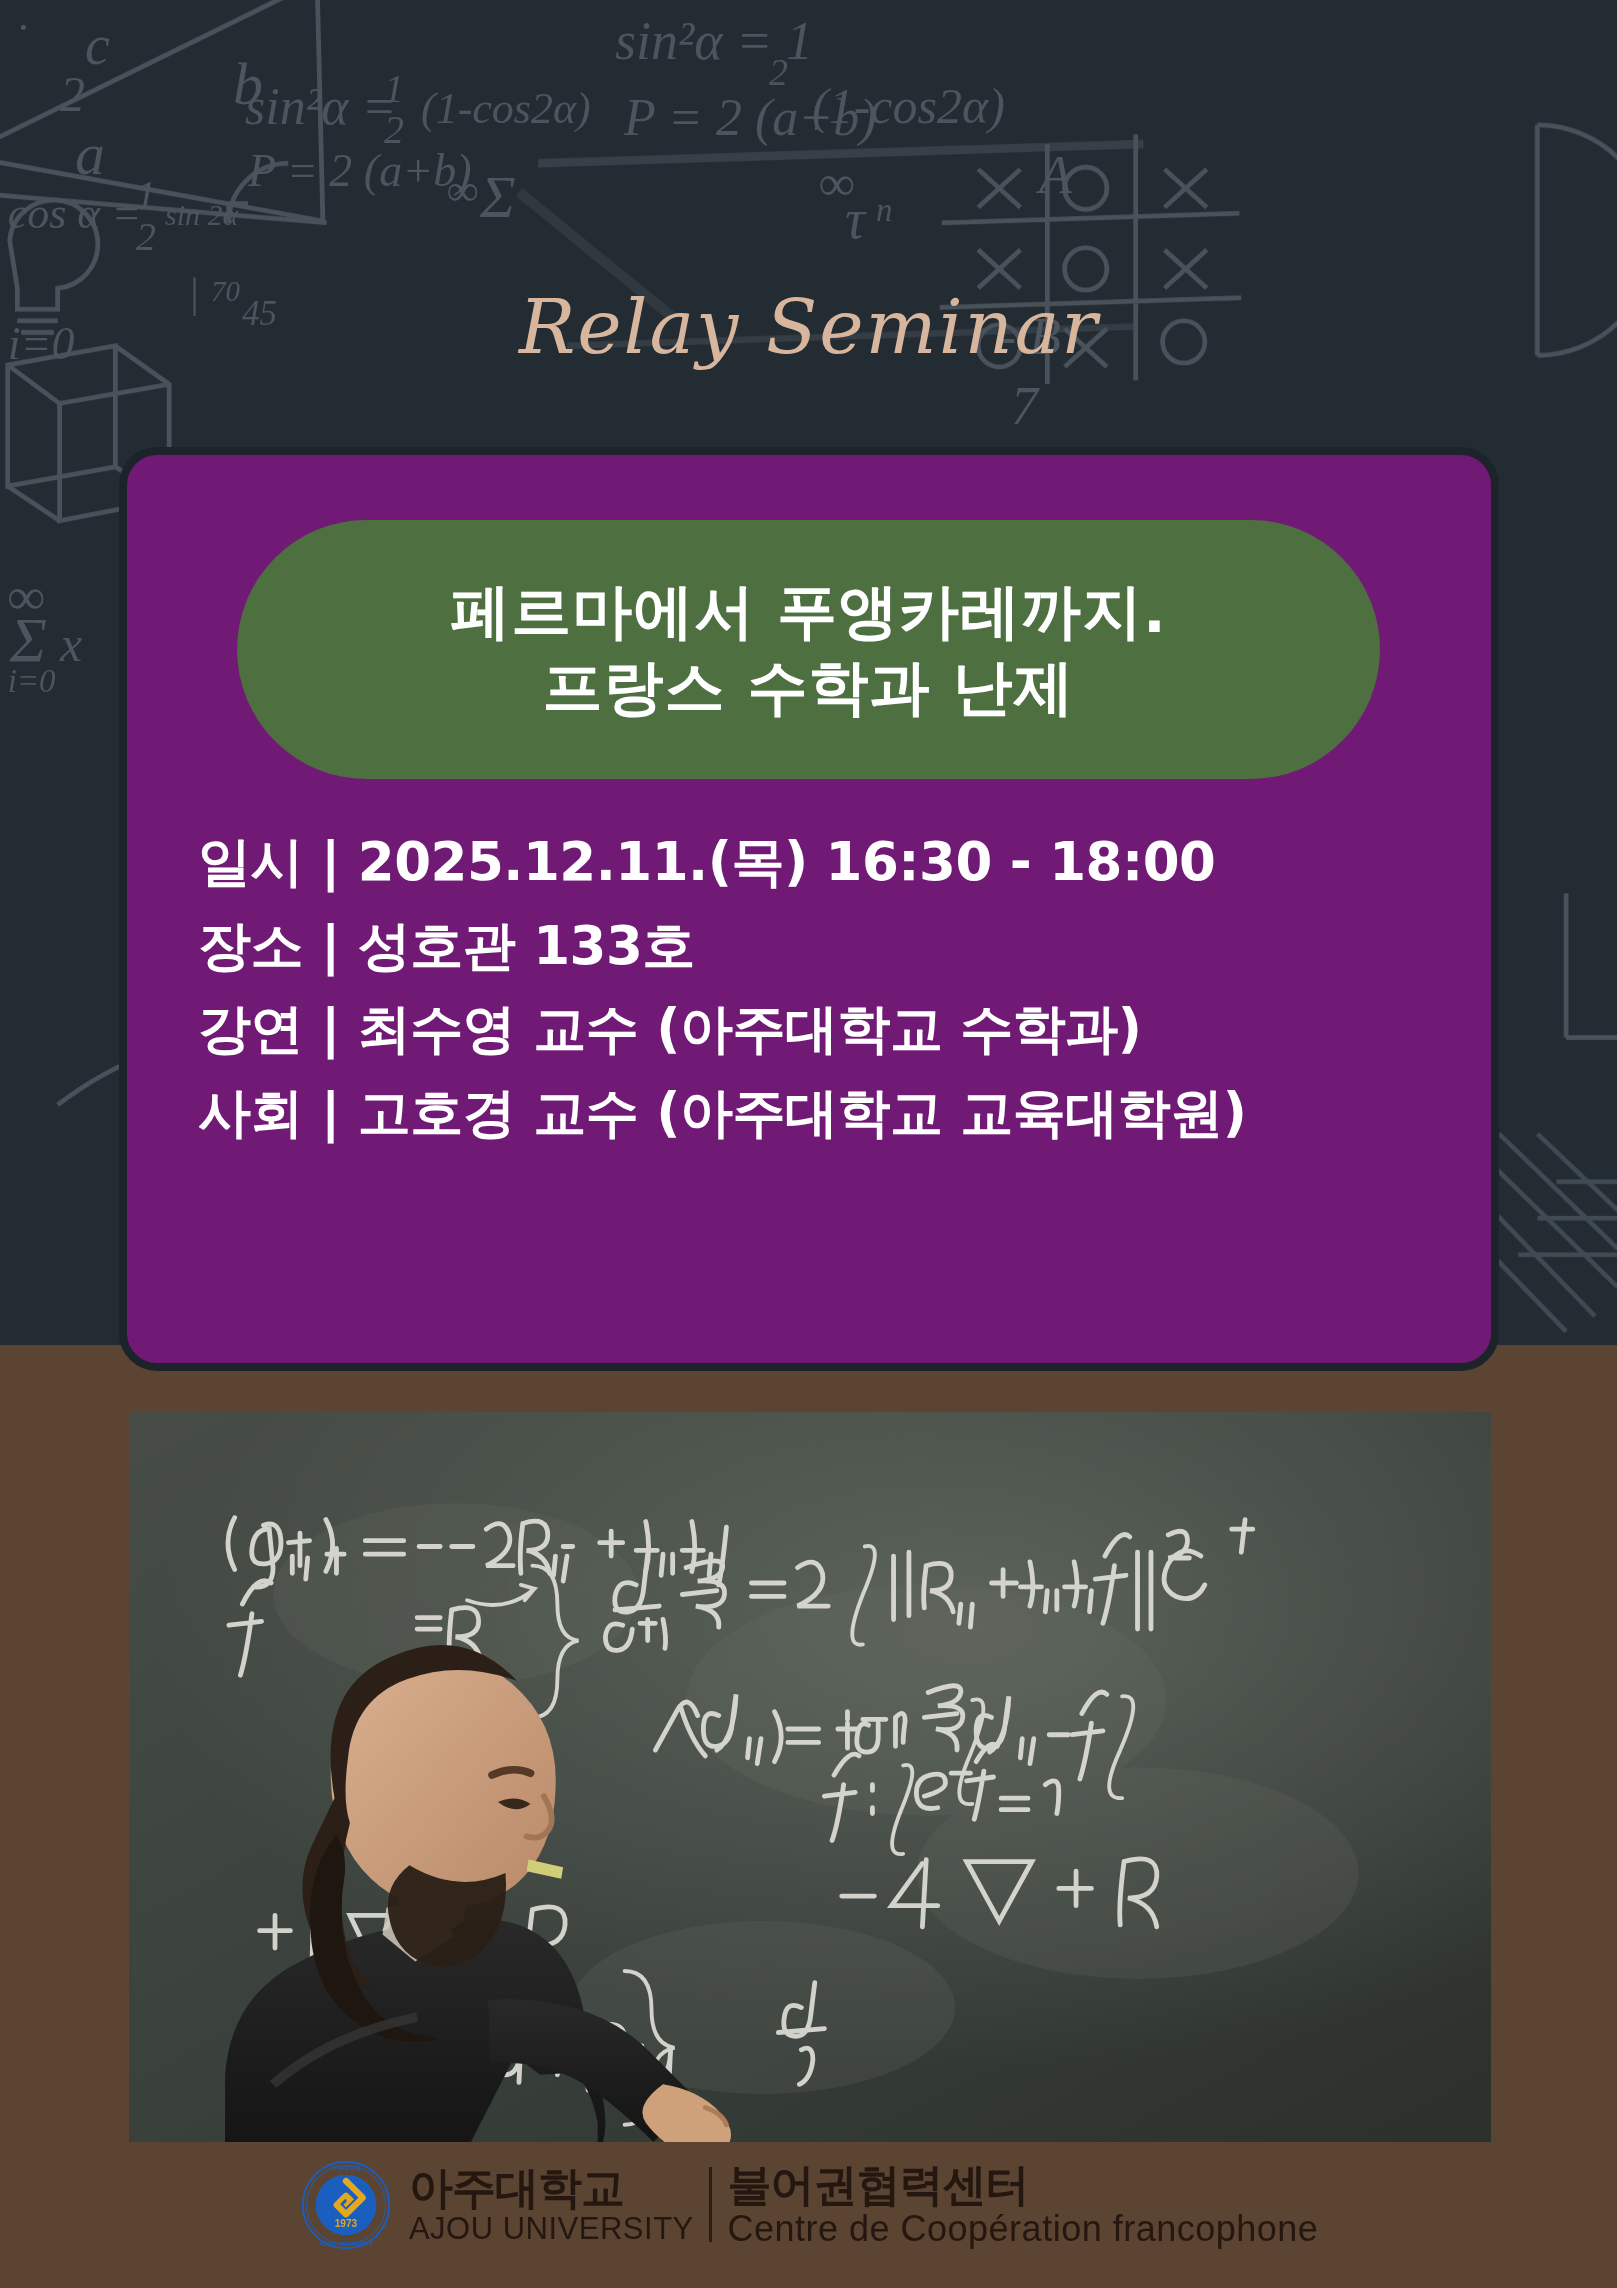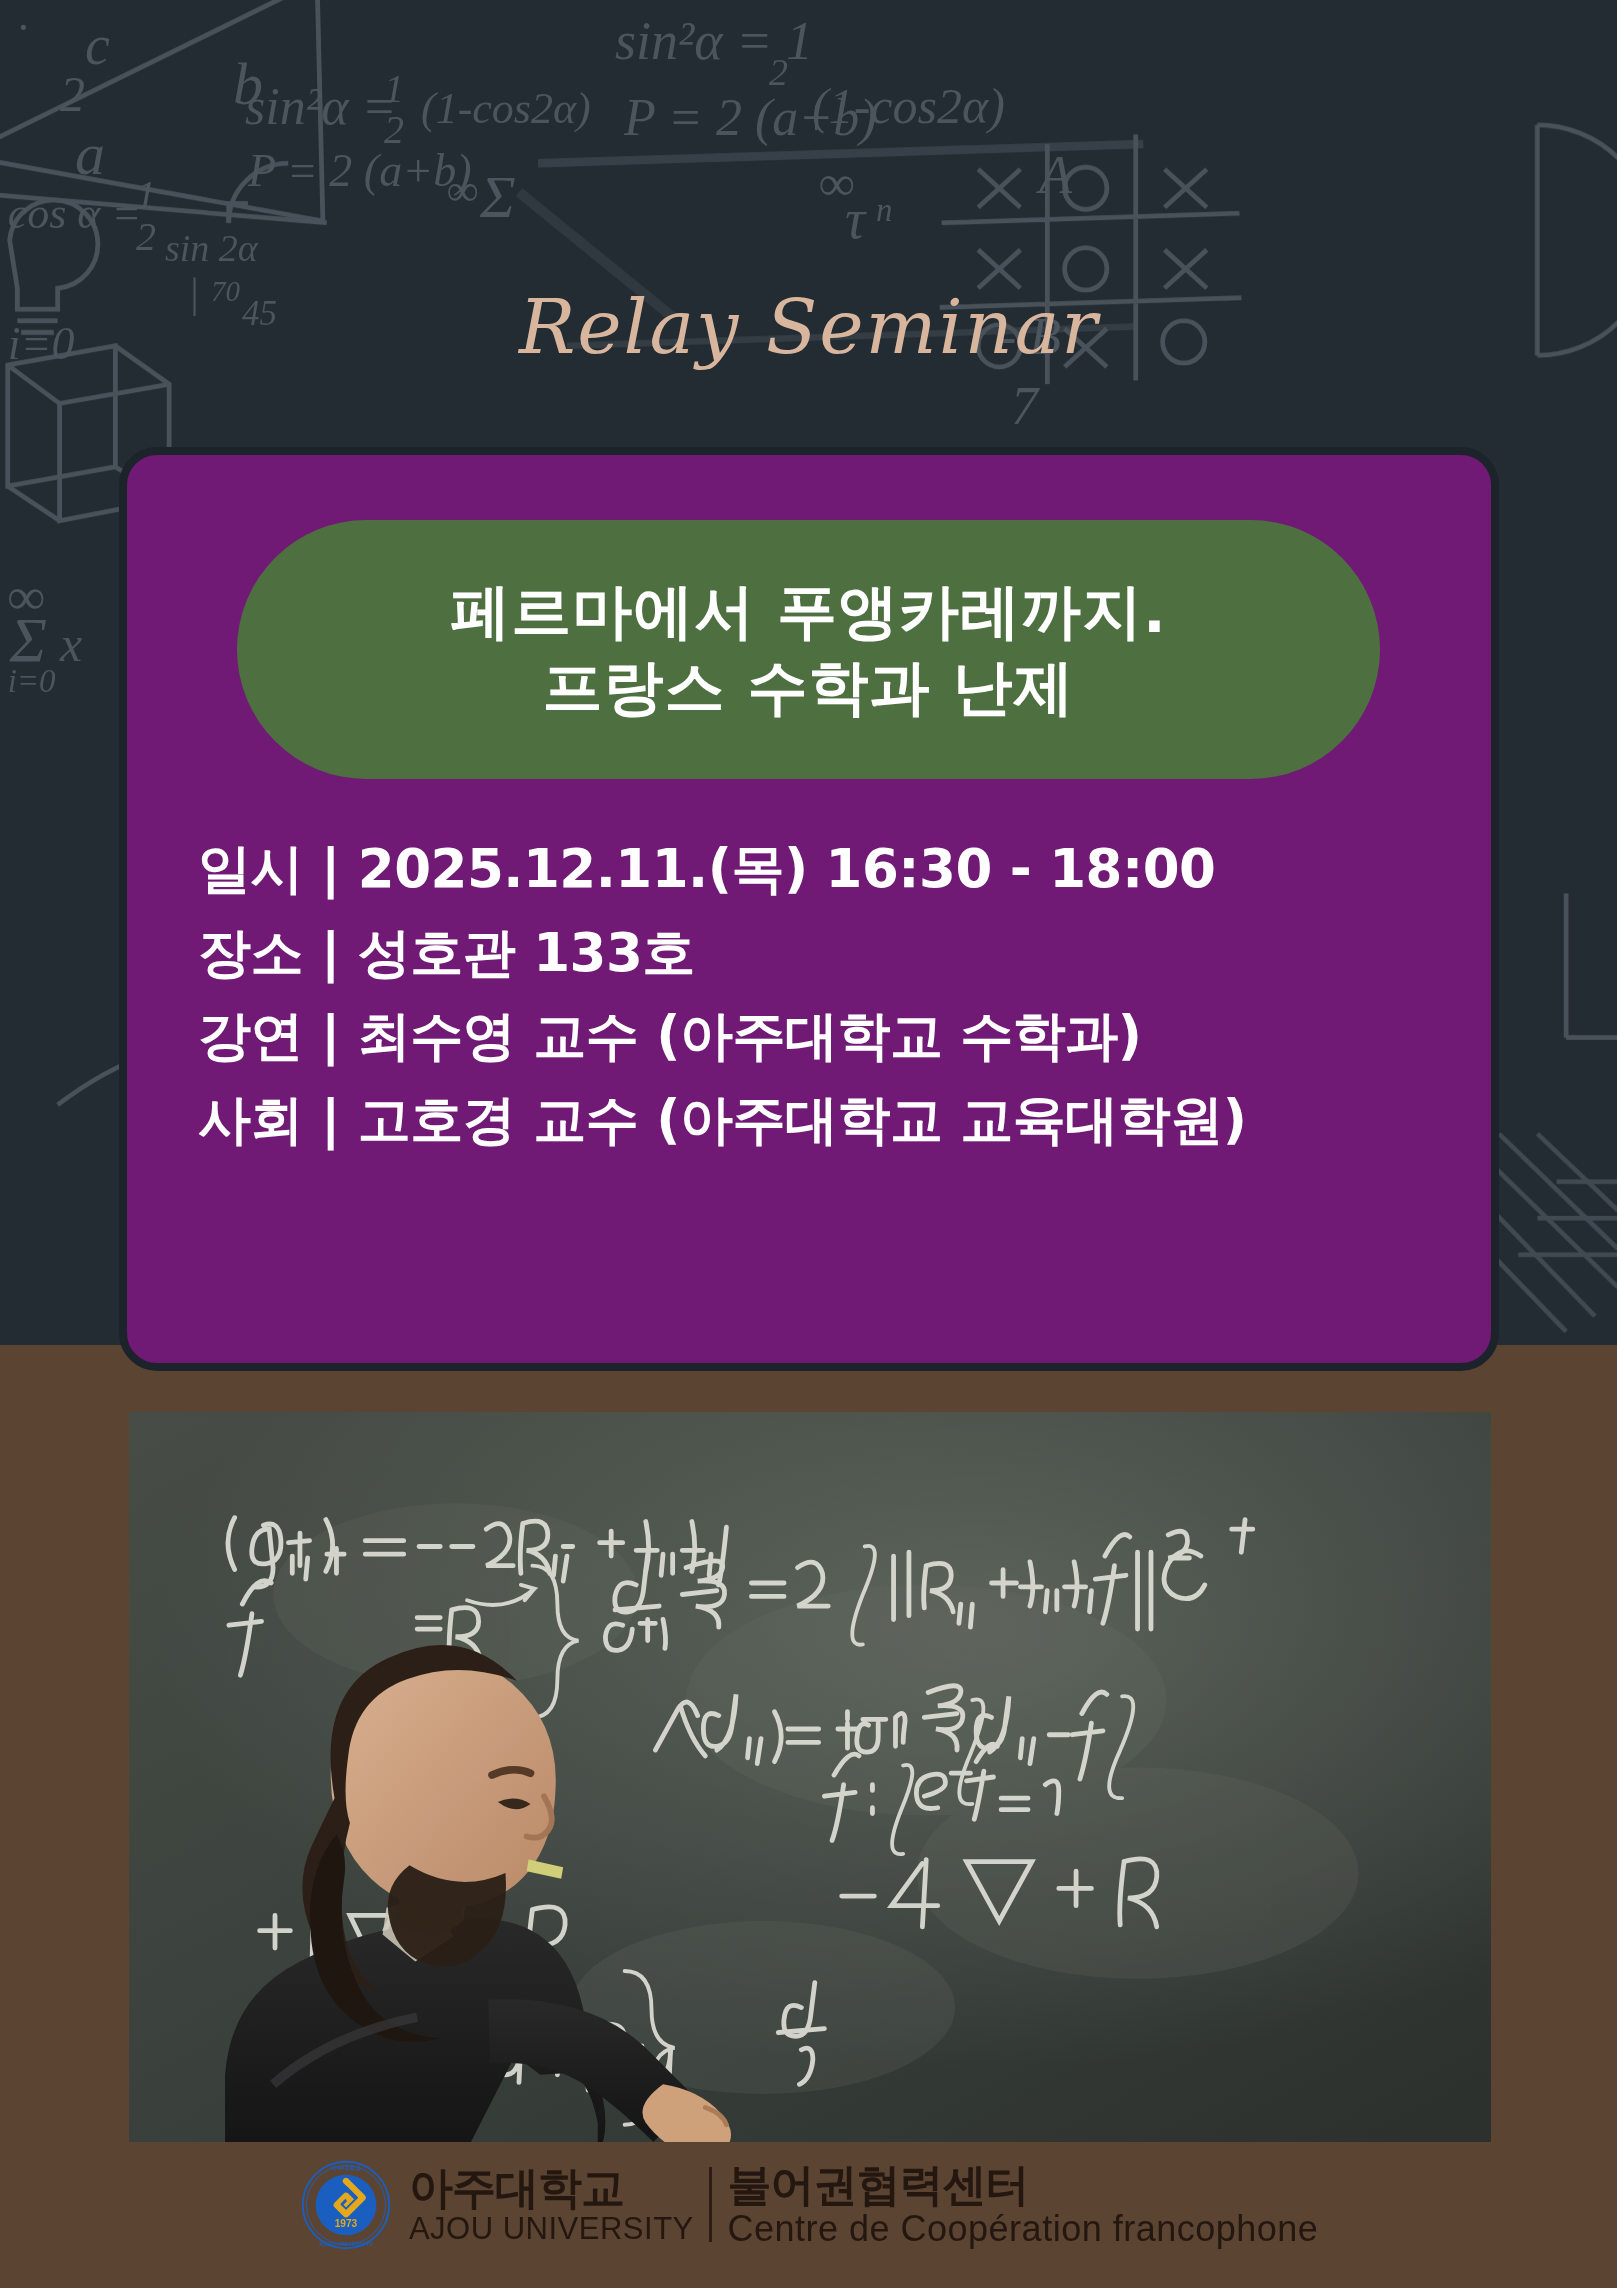--- a/index.html
+++ b/index.html
@@ -76,21 +76,20 @@
     text-align:center;
     white-space:nowrap;
   }
 
   .details {
     position:absolute;
     left:71px; top:375px;
     right:38px;
     display:flex; flex-direction:column;
     gap:19px;
-    margin-top:7px;
   }
   .detail-line {
     color:#ffffff;
     font-family:"DejaVu Sans", sans-serif;
     font-weight:bold;
     font-size:53px;
     line-height:1.22;
     white-space:nowrap;
     letter-spacing:-0.5px;
   }
@@ -201,21 +200,21 @@
         <span class="chalk" style="left: 75px; top: 120px; font-size: 60px;">a</span>
         <span class="chalk" style="left: 233px; top: 50px; font-size: 60px;">b</span>
         <span class="chalk" style="left: 245px; top: 77px; font-size: 52px;">sin²α = </span>
         <span class="chalk" style="left: 384px; top: 65px; font-size: 40px;">1</span>
         <span class="chalk" style="left: 384px; top: 106px; font-size: 40px;">2</span>
         <span class="chalk" style="left: 421px; top: 83px; font-size: 44px;">(1-cos2α)</span>
         <span class="chalk" style="left: 248px; top: 144px; font-size: 46px;">P = 2 (a+b)</span>
         <span class="chalk" style="left: 7.7px; top: 188px; font-size: 44px;">cos α = </span>
         <span class="chalk" style="left: 136px; top: 171px; font-size: 40px;">1</span>
         <span class="chalk" style="left: 136px; top: 213px; font-size: 40px;">2</span>
-        <span class="chalk" style="left: 165px; top: 198px; font-size: 38px; margin-top: 28px;">sin 2α</span>
+        <span class="chalk" style="left: 165px; top: 198px; font-size: 30px;">sin 2α</span>
         <span class="chalk" style="left: 615px; top: 9.6px; font-size: 54px; text-align: center;">sin²α = 1</span>
         <span class="chalk" style="left: 769px; top: 50px; font-size: 38px;">2</span>
         <span class="chalk" style="left: 812px; top: 77px; font-size: 50px;">(1-cos2α)</span>
         <span class="chalk" style="left: 624px; top: 88px; font-size: 52px;">P = 2 (a+b)</span>
         <span class="chalk" style="left: 819px; top: 154px; font-size: 50px;">∞</span>
         <span class="chalk" style="left: 447px; top: 165px; font-size: 44px;">∞</span>
         <span class="chalk" style="left: 480px; top: 163px; font-size: 60px;">Σ</span>
         <span class="chalk" style="left: 845px; top: 187px; font-size: 56px;">τ</span>
         <span class="chalk" style="left: 876px; top: 192px; font-size: 33px;">n</span>
         <span class="chalk" style="left: 1039px; top: 144px; font-size: 54px;">A</span>

